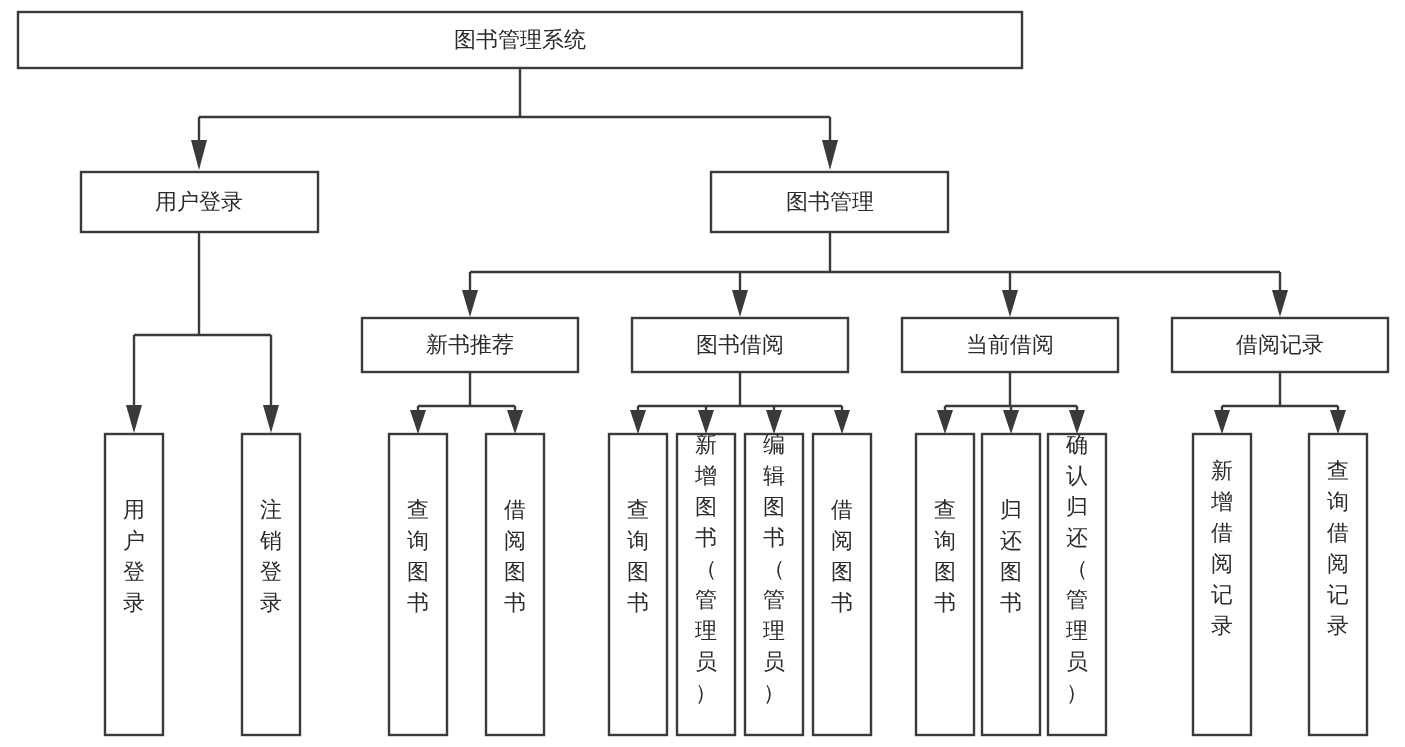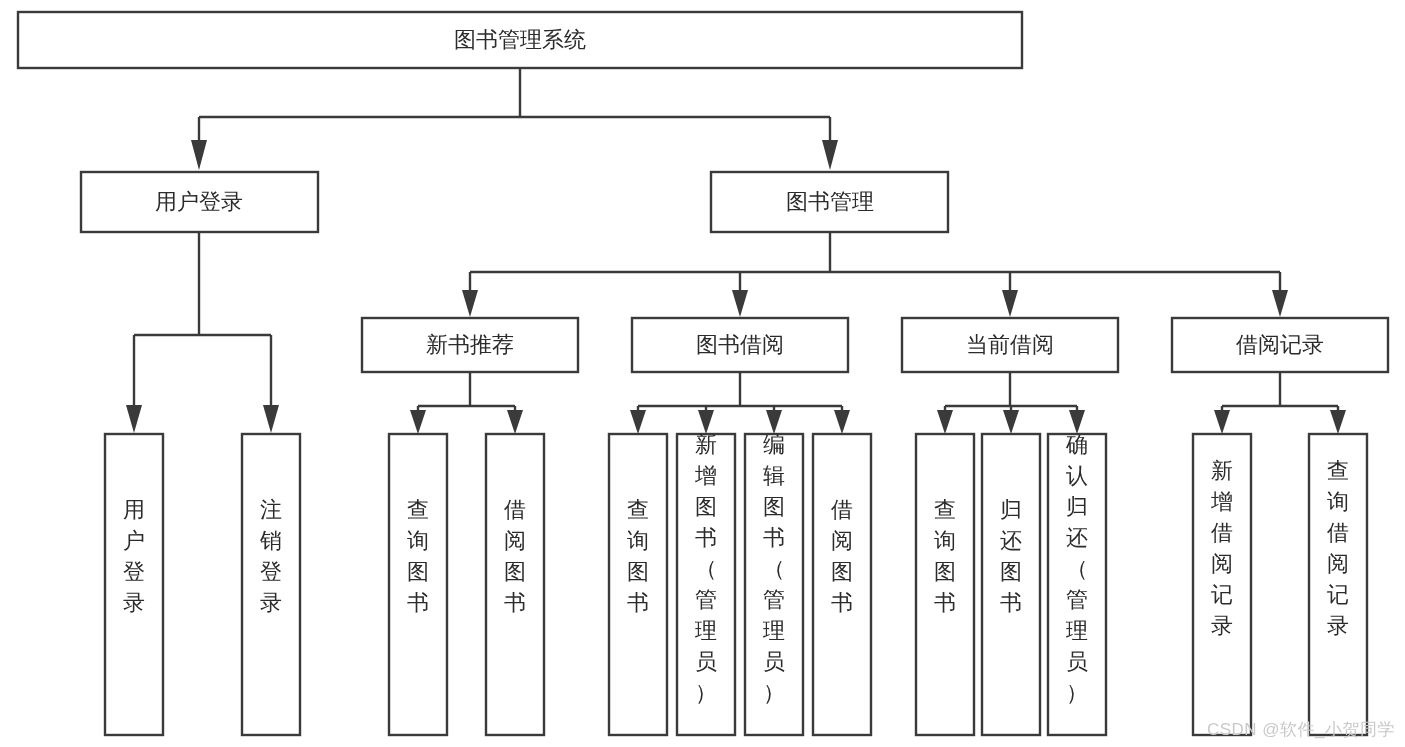--- a/index.html
+++ b/index.html
@@ -234,14 +234,13 @@
       <text class="node-label-v" x="1222" y="478"><tspan x="1222" y="478">新</tspan><tspan x="1222" y="509">增</tspan><tspan x="1222" y="540">借</tspan><tspan x="1222" y="571">阅</tspan><tspan x="1222" y="602">记</tspan><tspan x="1222" y="633">录</tspan></text>
     </g>
 
     <g>
       <rect class="node-rect" x="1309" y="434" width="58" height="301"></rect>
       <text class="node-label-v" x="1338" y="478"><tspan x="1338" y="478">查</tspan><tspan x="1338" y="509">询</tspan><tspan x="1338" y="540">借</tspan><tspan x="1338" y="571">阅</tspan><tspan x="1338" y="602">记</tspan><tspan x="1338" y="633">录</tspan></text>
     </g>
 
   </svg>
 
-  <div class="watermark">CSDN @软件_小贺同学</div>
 </div>
 
 </body></html>

